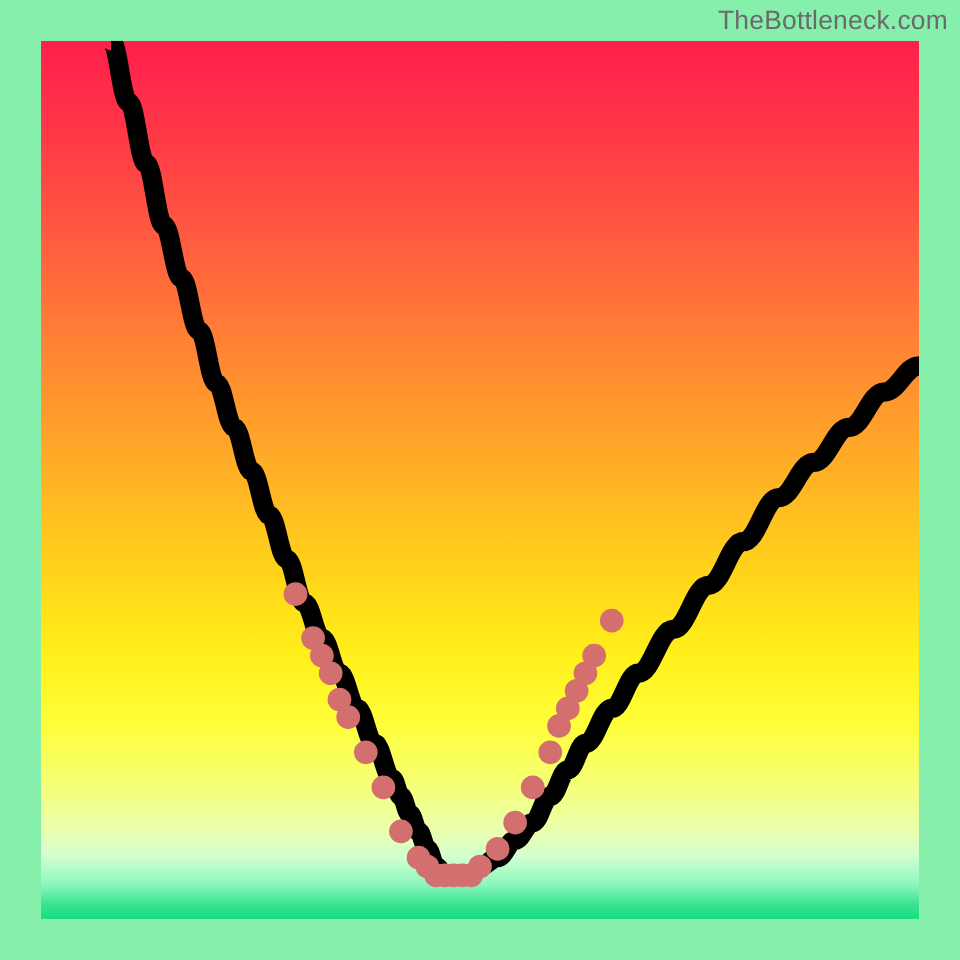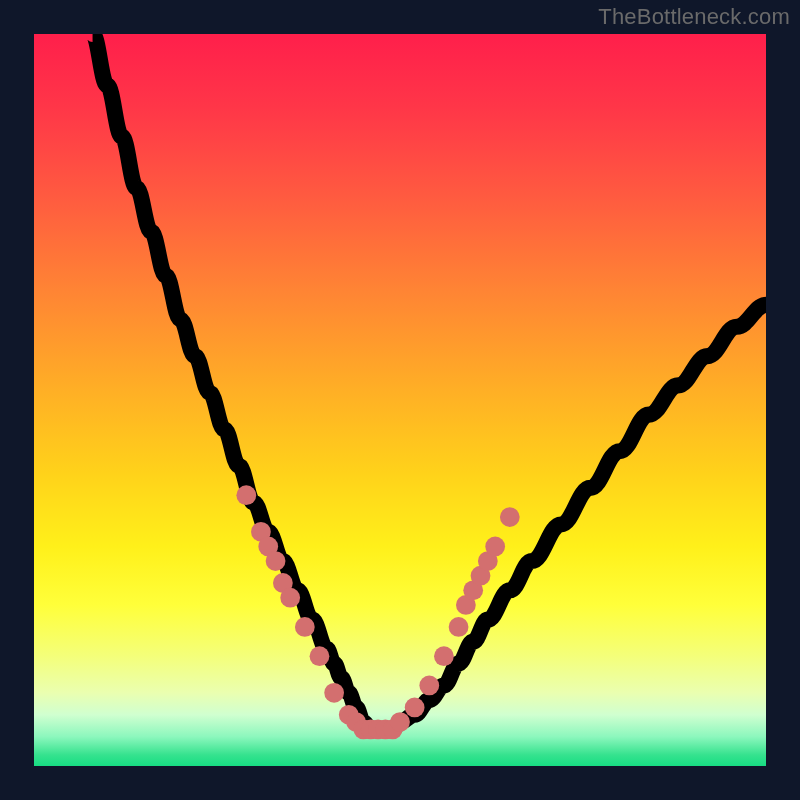--- a/index.html
+++ b/index.html
@@ -10,21 +10,21 @@
     background: #000;
     overflow: hidden;
     font-family: Arial, Helvetica, sans-serif;
   }
   .frame {
     position: absolute;
     left: 0;
     top: 0;
     width: 800px;
     height: 800px;
-    background: #0f172a;
+    background: #86efac;
   }
   .watermark {
     position: absolute;
     top: 4px;
     right: 10px;
     color: #6a6a6a;
     font-size: 22px;
     font-weight: 500;
     letter-spacing: 0.2px;
     z-index: 50;

